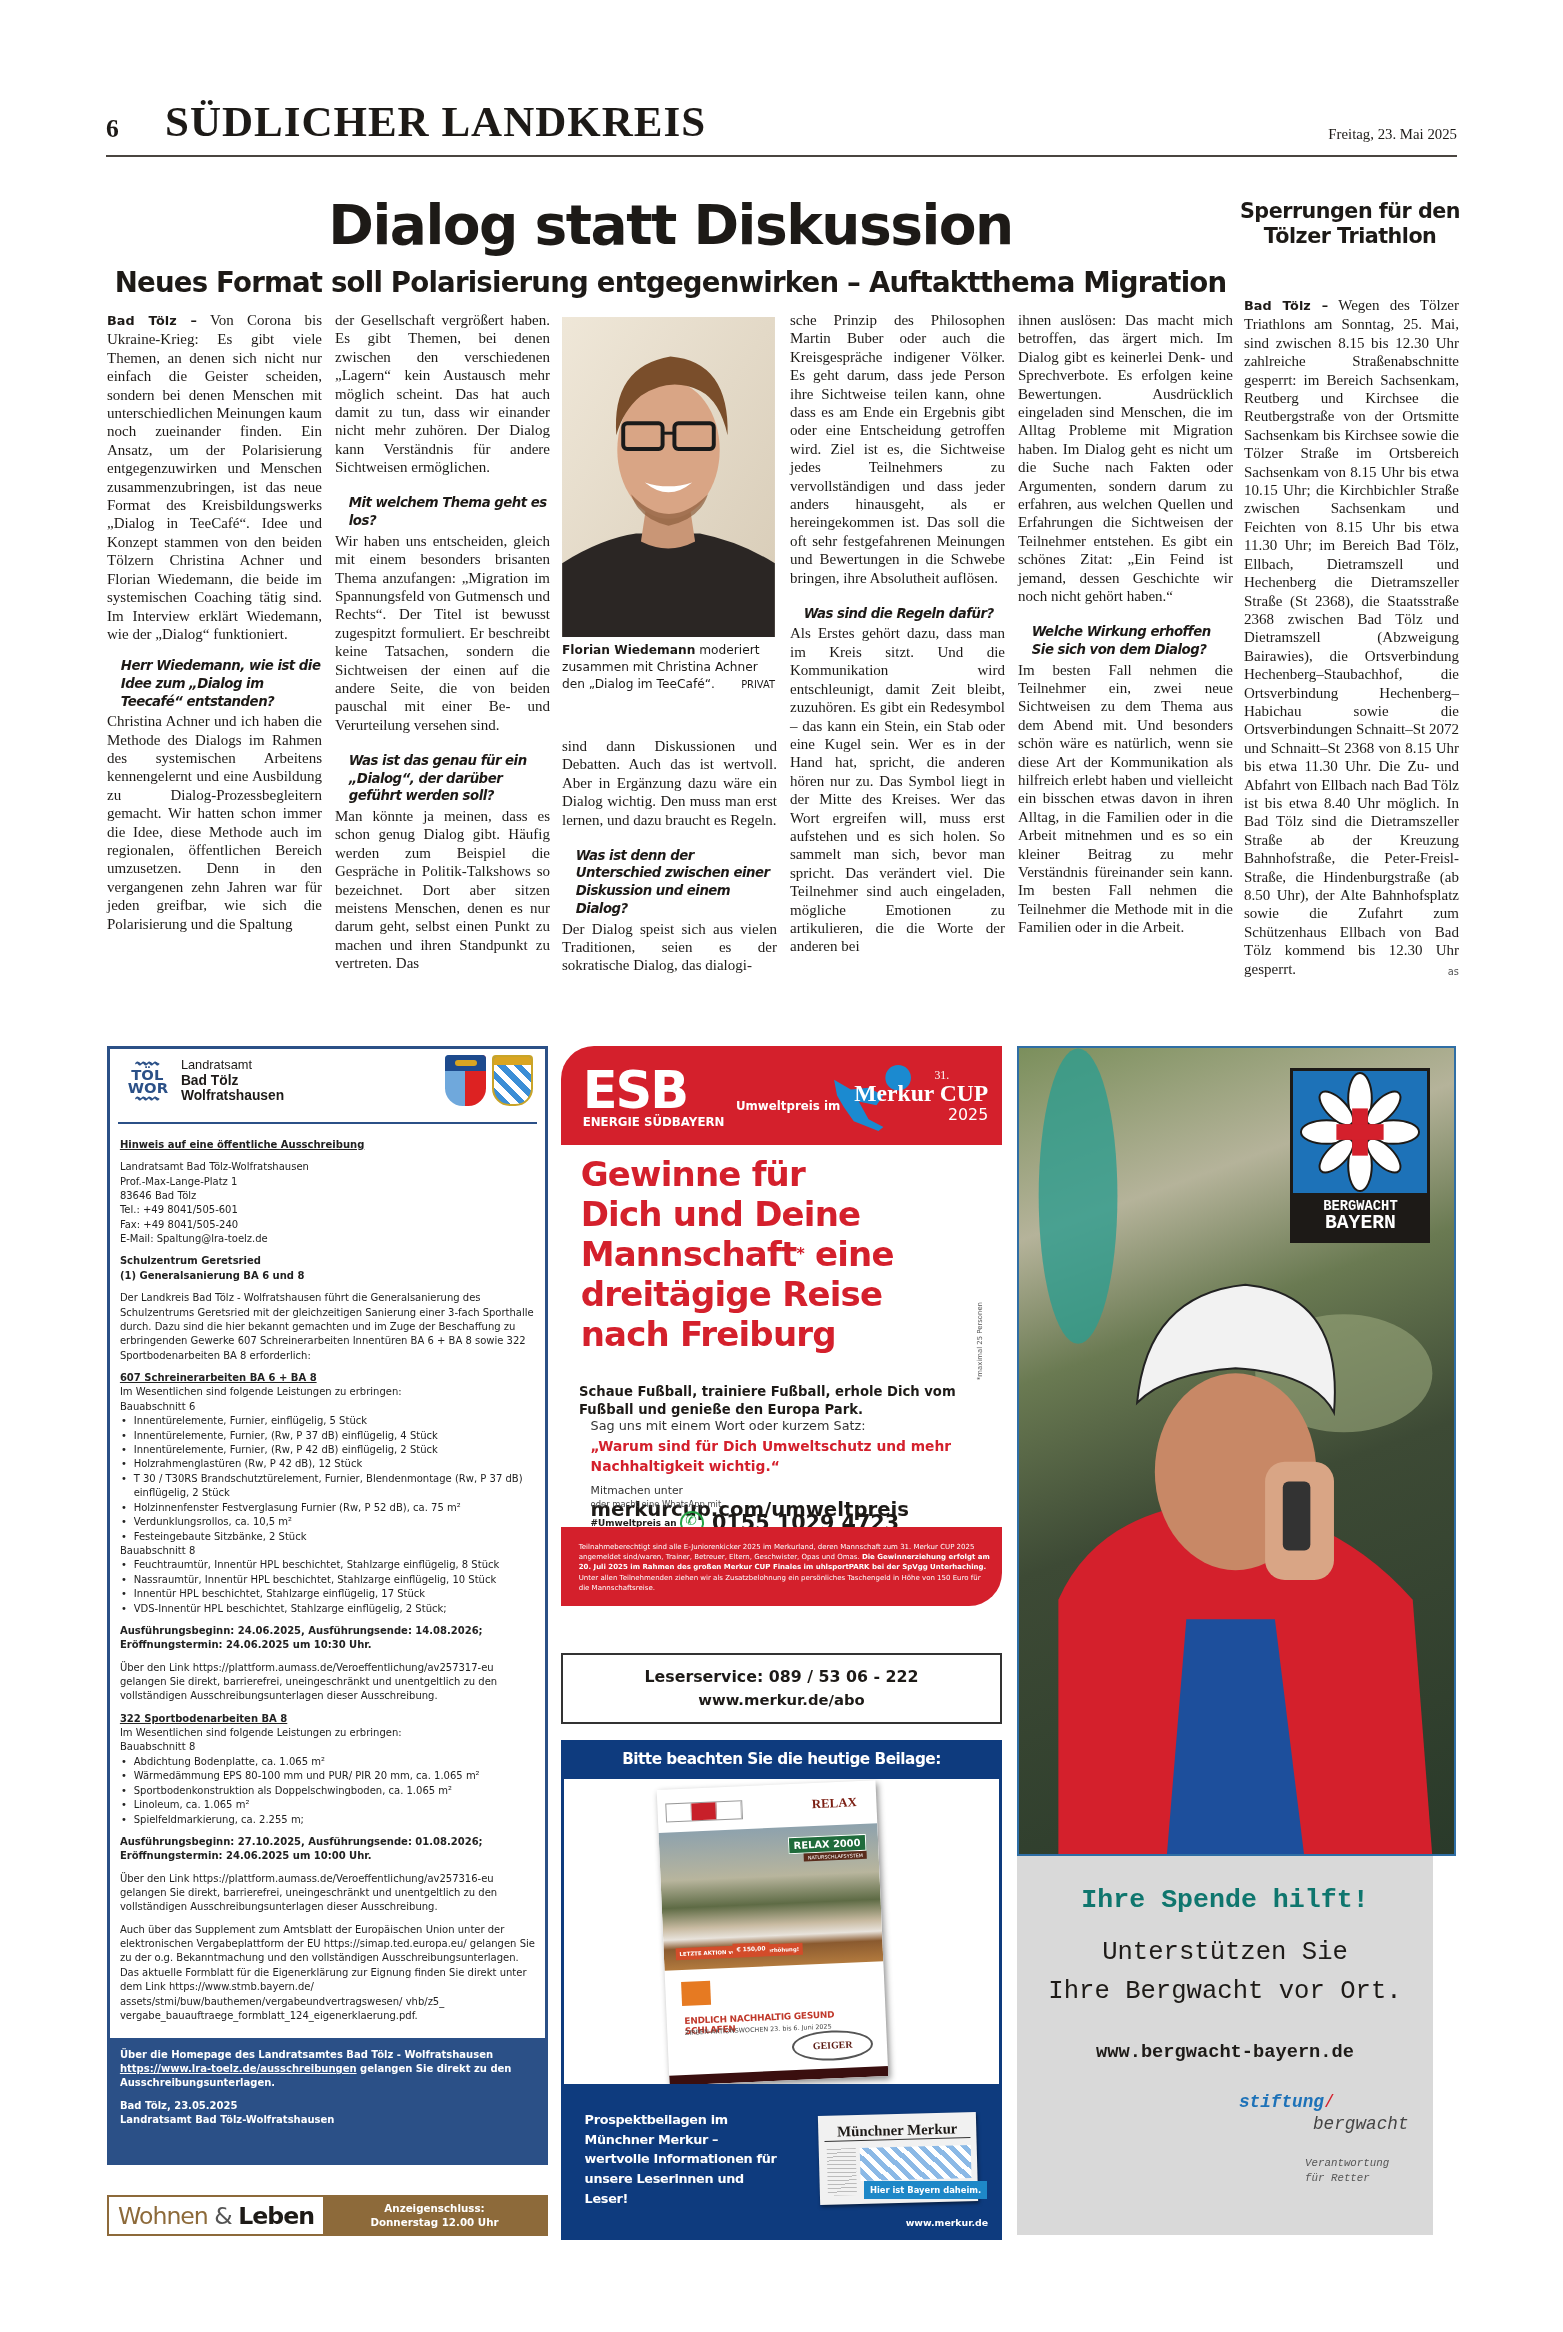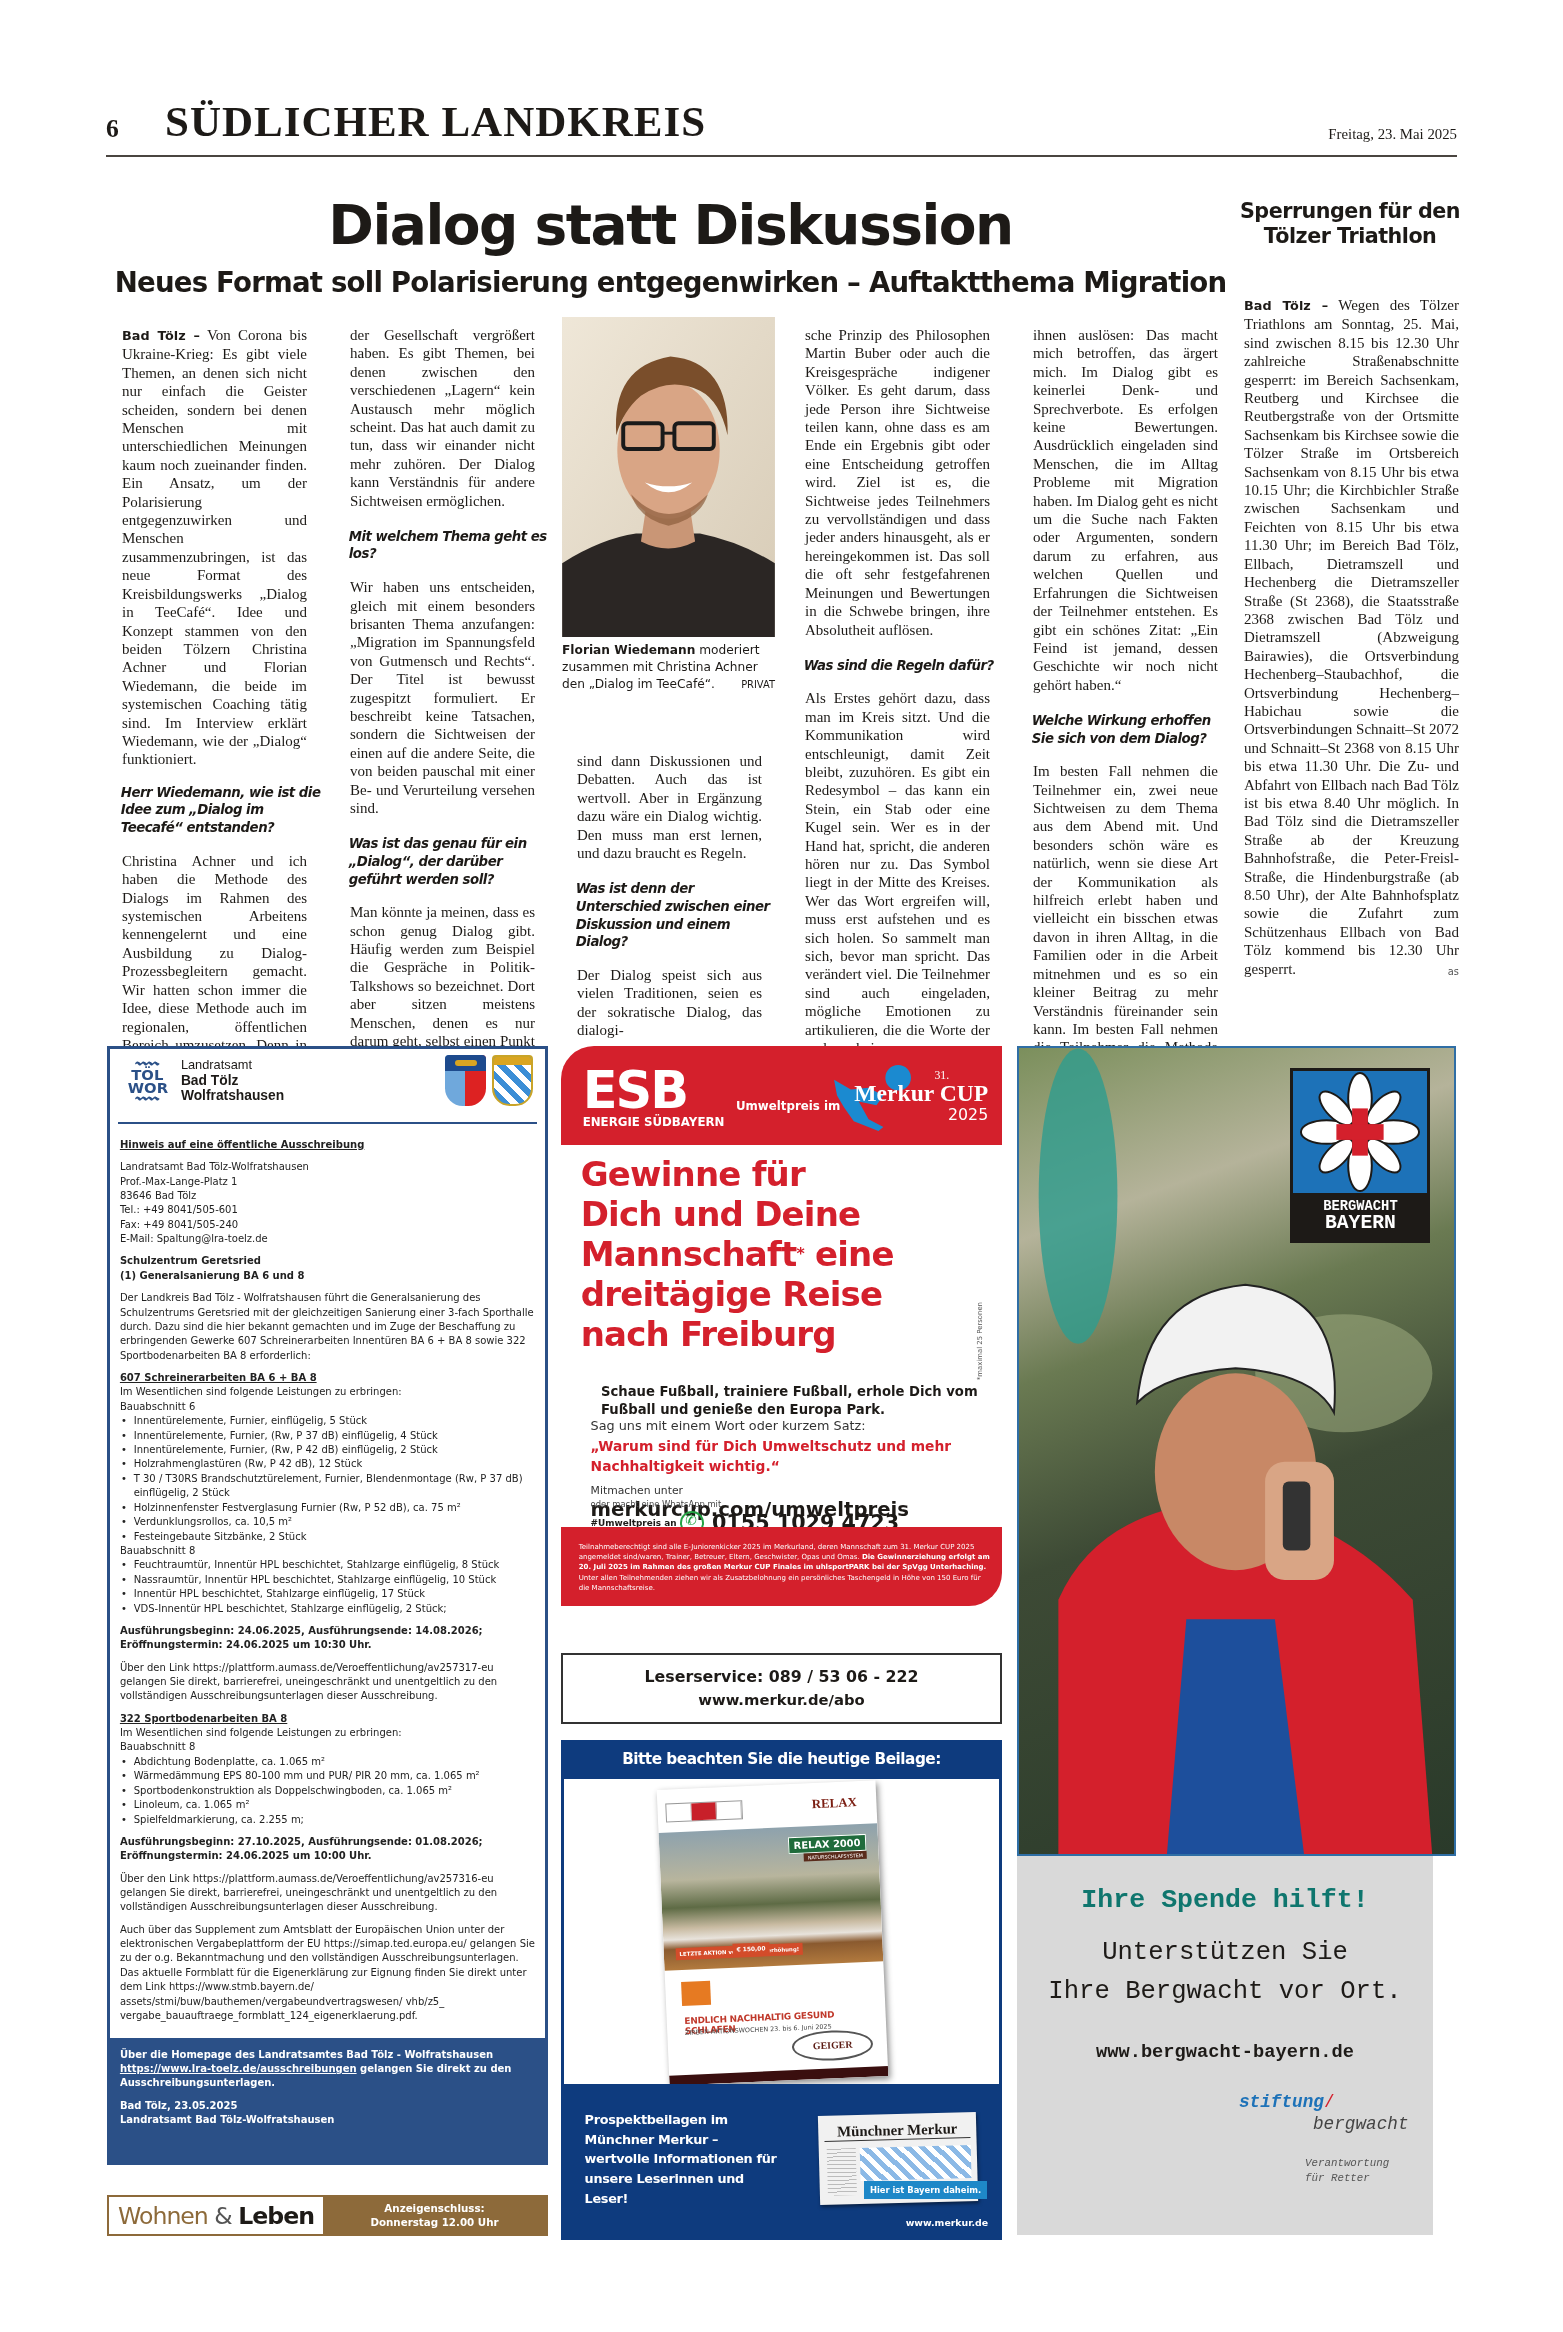--- a/index.html
+++ b/index.html
@@ -10,21 +10,21 @@
   .page-num { position: absolute; left: 106px; top: 114px; font-family: "Liberation Serif", serif; font-weight: bold; font-size: 25.6px; }
   .section-title { position: absolute; left: 165px; top: 97px; font-family: "Liberation Serif", serif; font-weight: bold; font-size: 43px; letter-spacing: 1px; }
   .issue-date { position: absolute; right: 106px; top: 126px; font-family: "Liberation Serif", serif; font-size: 14.8px; }
   .header-rule { position: absolute; left: 106px; right: 106px; top: 155px; border-top: 2px solid #4a4540; }
 
   
   .headline { position: absolute; left: 99px; width: 1143px; top: 193px; text-align: center; font-family: "DejaVu Sans", sans-serif; font-weight: bold; font-size: 55px; letter-spacing: -1.5px; }
   .subheadline { position: absolute; left: 99px; width: 1143px; top: 266px; text-align: center; font-family: "DejaVu Sans", sans-serif; font-size: 27.6px; letter-spacing: -0.8px; }
 
   .col { position: absolute; top: 311px; width: 215px; font-family: "Liberation Serif", serif; font-size: 15px; line-height: 18.4px; text-align: justify; hyphens: manual; }
-  .col p { margin: 15px; }
+  .col p { margin: 0; }
   .dateline { font-family: "DejaVu Sans", sans-serif; font-weight: bold; font-size: 12.8px; }
   .q { font-family: "DejaVu Sans", sans-serif; font-weight: bold; font-style: italic; font-size: 13.3px; line-height: 17.7px; margin: 17.7px 0 2px 13.8px !important; text-align: left; letter-spacing: -0.5px; }
   .q.first { margin-top: 13.8px !important; }
 
   .photo { position: absolute; left: 562px; top: 317px; width: 213px; height: 320px; overflow: hidden; background: #e8e1d4; }
   .caption { position: absolute; left: 562px; top: 642px; width: 213px; font-family: "DejaVu Sans", sans-serif; font-size: 12.2px; line-height: 17px; }
   .caption b { font-weight: bold; }
   .credit { position: absolute; right: 0; bottom: 0; font-size: 9.9px; }
 
   
@@ -71,21 +71,21 @@
   .esb-logo-sub { position: absolute; left: 21.7px; top: 69px; font-weight: bold; font-size: 11.8px; }
   .esb-umwelt { position: absolute; left: 175px; top: 53px; font-weight: bold; font-size: 11.8px; }
   .esb-ball { position: absolute; left: 268px; top: 15.8px; width: 89px; height: 69px; }
   .esb-cup { position: absolute; right: 13.8px; top: 21.7px; text-align: right; font-family: "Liberation Serif", serif; }
   .esb-cup .n { font-size: 11.8px; display: block; padding-right: 39px; }
   .esb-cup .m { font-size: 23.6px; line-height: 21.7px; font-weight: bold; }
   .esb-cup .y { font-size: 15.8px; display: block; font-family: "DejaVu Sans", sans-serif; }
   .esb-headline { position: absolute; left: 19.7px; top: 108px; width: 374px; color: #d4202c; font-weight: bold; font-size: 34px; line-height: 40px; letter-spacing: -0.8px; }
   .esb-headline sup { font-size: 15.8px; vertical-align: top; }
   .esb-note { position: absolute; right: 25.6px; top: 256px; font-size: 6.9px; color: #555; transform: rotate(-90deg); transform-origin: right top; white-space: nowrap; }
-  .esb-lead { position: absolute; left: 40px; top: 337px; width: 394px; font-weight: bold; font-size: 13.2px; line-height: 17.7px; color: #1d1a17; }
+  .esb-lead { position: absolute; left: 18px; top: 337px; width: 394px; font-weight: bold; font-size: 13.2px; line-height: 17.7px; color: #1d1a17; }
   .esb-ask { position: absolute; left: 29.6px; top: 372px; font-size: 12.8px; color: #333; }
   .esb-quote { position: absolute; left: 29.6px; top: 391px; width: 394px; color: #d4202c; font-weight: bold; font-size: 13.8px; line-height: 19.7px; }
   .esb-url-line { position: absolute; left: 29.6px; top: 433px; color: #1d1a17; }
   .esb-url-line .pre { font-size: 10.8px; color: #333; }
   .esb-url-line .url { font-weight: bold; font-size: 19.7px; }
   .esb-wa { position: absolute; left: 29.6px; top: 453px; font-size: 8.4px; color: #444; }
   .esb-phone-line { position: absolute; left: 29.6px; top: 465px; display: flex; align-items: center; gap: 4px; }
   .esb-phone-line .tag { font-weight: bold; font-size: 8.9px; }
   .wa-icon { width: 23.6px; height: 23.6px; border: 2.5px solid #25a244; border-radius: 50%; position: relative; }
   .wa-icon::after { content: "✆"; position: absolute; left: 3px; top: -1px; color: #25a244; font-size: 13.8px; }

